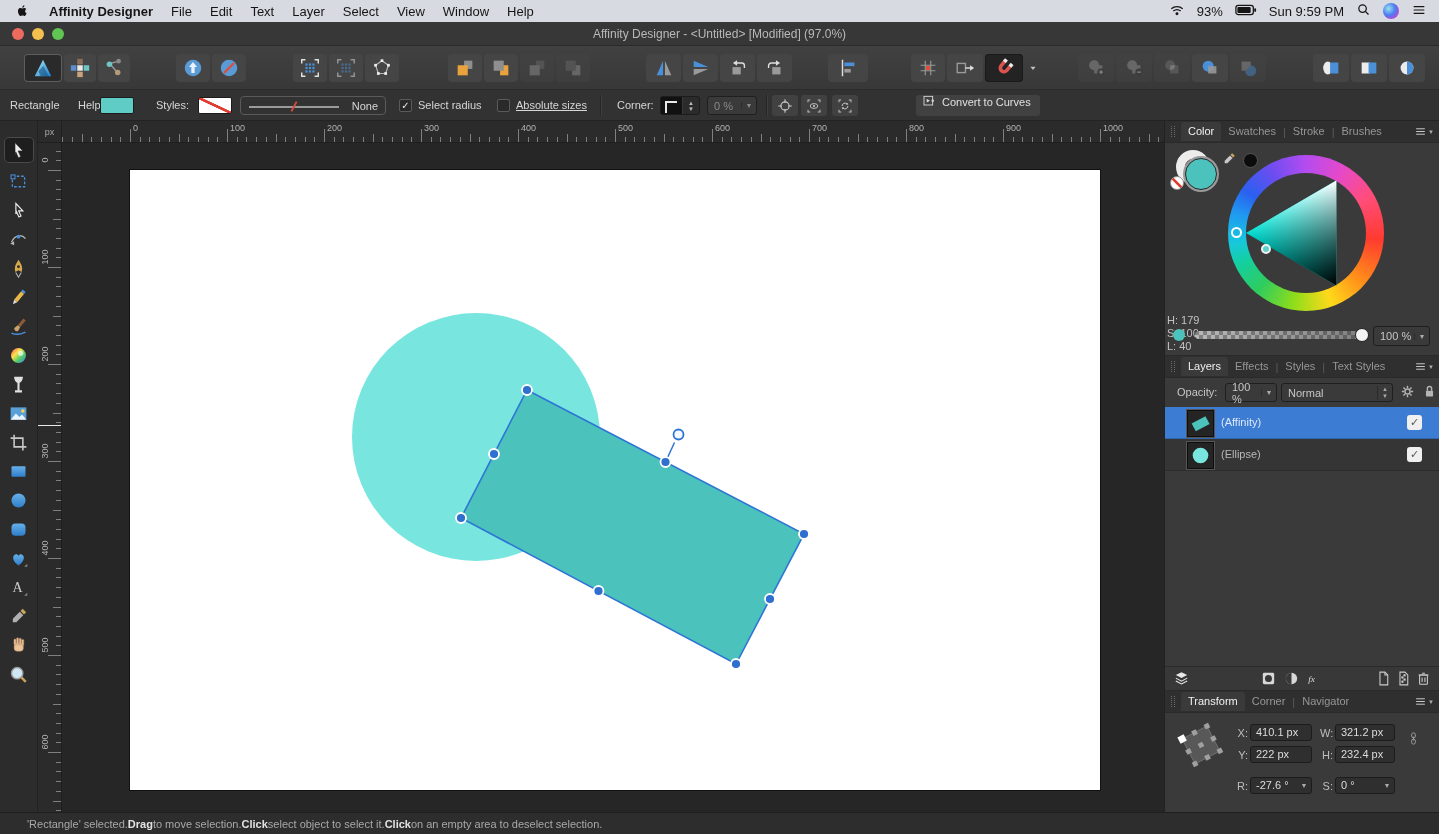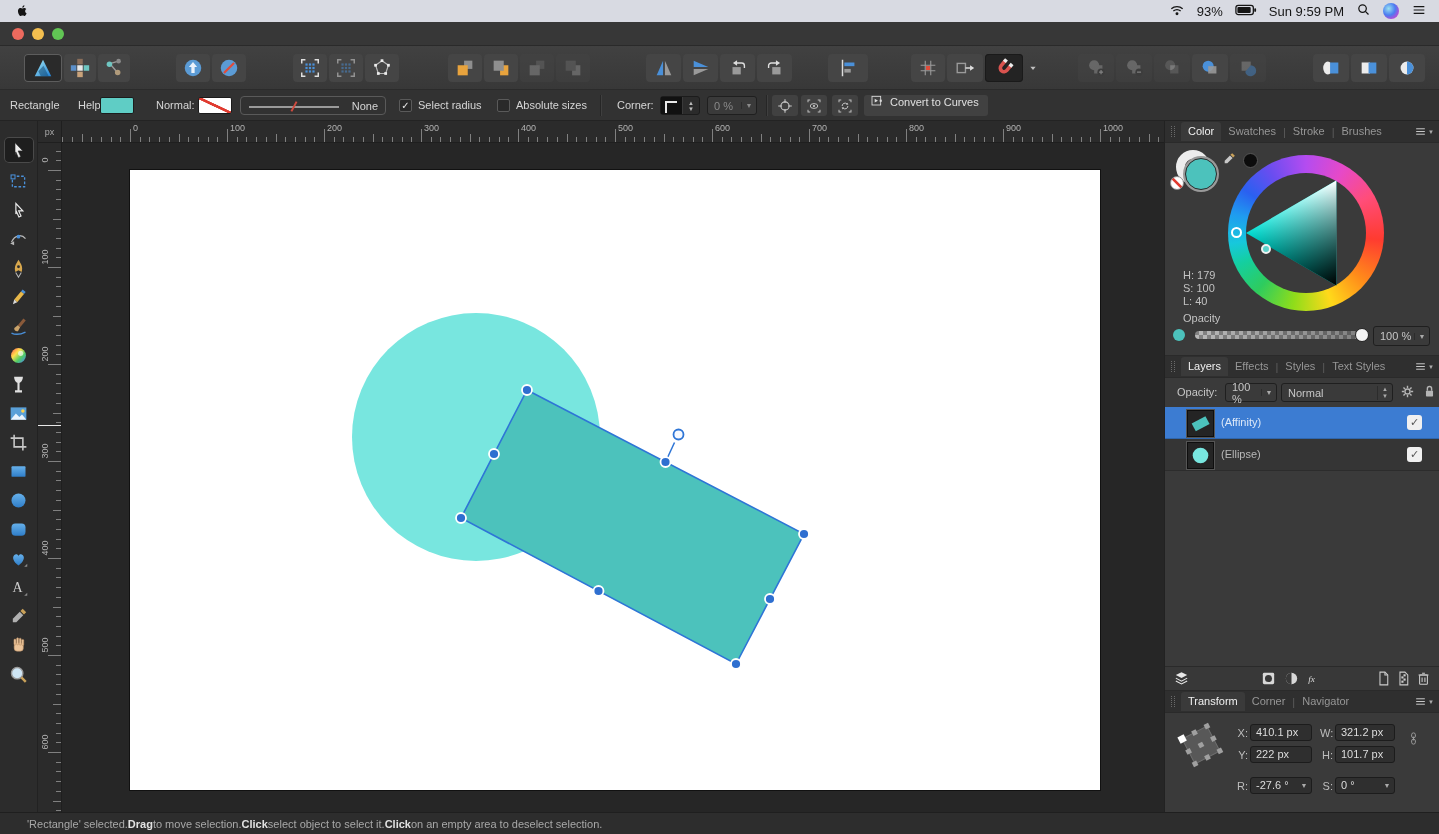--- a/index.html
+++ b/index.html
@@ -59,21 +59,21 @@
     border-left:2px solid #e8e8e8; border-top:2px solid #e8e8e8; }
   .stepper { flex:1; display:flex; flex-direction:column; align-items:center; justify-content:center;
     font-size:6px; color:#bbb; line-height:6px; }
   .dd { position:absolute; background:#3a3a3a; border:1px solid #1f1f1f; border-radius:3px; display:flex;
     align-items:center; }
   .dd .val { padding-left:6px; flex:1; }
   .dd .car { width:15px; text-align:center; font-size:7px; color:#aaa; border-left:1px solid #2c2c2c; }
   .dd.dis .val, .dd.dis .car { color:#8a8a8a; }
   .ctx-btn { position:absolute; top:5px; height:21px; background:#414141; border-radius:3px;
     display:flex; align-items:center; justify-content:center; }
-  .convert-btn { position:absolute; left:864px; top:5px; height:21px; background:#414141; border-radius:3px;
+  .convert-btn { position:absolute; left:916px; top:5px; height:21px; background:#414141; border-radius:3px;
     display:flex; align-items:center; gap:5px; padding:0 9px 8px 5px; color:#e0e0e0; }
 
   
   .tools { position:absolute; left:0; top:121px; width:38px; height:691px; background:#2c2c2c;
     border-right:1px solid #222; display:flex; flex-direction:column; align-items:center; padding-top:16px; gap:7px; z-index:5; }
   .tool { width:30px; height:22px; display:flex; align-items:center; justify-content:center; border-radius:5px; }
   .tool.active { background:#1e1e1e; box-shadow:inset 0 0 0 1px #4a4a4a; height:26px; }
   .ruler-corner { position:absolute; left:38px; top:121px; width:24px; height:22px; background:#2b2b2b;
     border-right:1px solid #1f1f1f; border-bottom:1px solid #1f1f1f; color:#a8a8a8; font-size:9px;
     display:flex; align-items:center; justify-content:center; z-index:6; }
@@ -106,21 +106,21 @@
   
   .ring { position:absolute; border-radius:50%;
     background:conic-gradient(from 0deg,#b44cf0 0deg,#e649c8 30deg,#ff4d7a 60deg,#ff3b30 95deg,#ff8c1a 130deg,#ffd91a 160deg,#8fdd1a 190deg,#2ecc5e 220deg,#14cfa0 245deg,#17c8dc 262deg,#1f9bf0 285deg,#2a60f0 305deg,#6a4df0 330deg,#b44cf0 360deg); }
   .ring-hole { position:absolute; left:18px; top:18px; width:120px; height:120px; border-radius:50%; background:#3a3a3a; }
   .handle-dot { position:absolute; border-radius:50%; }
   .chip-ring { position:absolute; width:34px; height:34px; border-radius:50%; border:9px solid #ececec; }
   .chip-slash { position:absolute; width:14px; height:14px; border-radius:50%; border:1px solid #8a8a8a;
     background:linear-gradient(to top right,#fff 40%,#e03b30 45%,#e03b30 55%,#fff 60%); background-color:#fff; }
   .chip-fill { position:absolute; width:32px; height:32px; border-radius:50%; border:1px solid #2a2a2a; box-shadow:0 0 0 2px #9a9a9a; }
   .chip-black { position:absolute; width:15px; height:15px; border-radius:50%; background:#0c0c0c; border:1px solid #555; }
-  .hsl { position:absolute; left:18px; color:#c2c2c2; }
+  .hsl { position:absolute; left:2px; color:#c2c2c2;margin-top:45px; }
   .op-track { position:absolute; height:8px; border-radius:4px; overflow:hidden;
     background:repeating-conic-gradient(#cfcfcf 0% 25%, #8f8f8f 0% 50%) 0 0/8px 8px; }
   .op-track:after { content:""; position:absolute; inset:0; background:linear-gradient(to right, rgba(60,60,60,.15), rgba(30,30,30,.45)); }
   .op-knob { position:absolute; width:14px; height:14px; border-radius:50%; background:#f5f5f5; border:1.5px solid #222; }
   .op-dot { position:absolute; width:12px; height:12px; border-radius:50%; }
 
   
   .lyr-controls { position:absolute; left:0; top:24px; width:100%; height:26px; }
   .layer-row { position:absolute; left:0; width:275px; height:32px; background:#353535; border-bottom:1px solid #2c2c2c; }
   .layer-row.selected { background:#3c7cd2; border-bottom:1px solid #2f66ad; }
@@ -151,20 +151,31 @@
 <body>
 
 <div class="window">
 
   <div class="menubar">
     <span class="apple" id="apple-slot">
         <svg width="16" height="16" viewBox="0 0 24 24">
           <path d="M16.7 12.2c0-2 1.6-3 1.7-3.1-1-1.4-2.4-1.6-2.9-1.6-1.2-.1-2.4.7-3 .7-.6 0-1.6-.7-2.6-.7-1.3 0-2.6.8-3.3 2-1.4 2.4-.4 6 1 8 .7 1 1.5 2.1 2.5 2 1 0 1.4-.6 2.6-.6 1.2 0 1.5.6 2.6.6 1.1 0 1.8-1 2.5-2 .8-1.1 1.1-2.2 1.1-2.3 0 0-2.2-.9-2.2-3z" fill="#151515"></path>
           <path d="M14.8 5.9c.5-.7.9-1.6.8-2.5-.8 0-1.7.5-2.3 1.2-.5.6-.9 1.5-.8 2.4.9.1 1.8-.4 2.3-1.1z" fill="#151515"></path>
         </svg>
+      </span>
+    <span id="menu-items" style="display:flex;">
+        <span class="mitem appname">Affinity Designer</span>
+        <span class="mitem">File</span>
+        <span class="mitem">Edit</span>
+        <span class="mitem">Text</span>
+        <span class="mitem">Layer</span>
+        <span class="mitem">Select</span>
+        <span class="mitem">View</span>
+        <span class="mitem">Window</span>
+        <span class="mitem">Help</span>
       </span>
     <span class="mb-right">
       <span id="wifi-slot"><svg width="16" height="16" viewBox="0 0 24 24">
             <path d="M3.5 10a13 13 0 0 1 17 0" stroke="#151515" stroke-width="2" fill="none"></path>
             <path d="M6.5 13.5a9 9 0 0 1 11 0" stroke="#151515" stroke-width="2" fill="none"></path>
             <circle cx="12" cy="17.5" r="2.2" fill="#151515"></circle>
           </svg></span>
       <span class="txt">93%</span>
       <span id="batt-slot"><svg width="22" height="22" viewBox="0 0 24 24">
             <rect x="1" y="7" width="19" height="10" rx="2.5" fill="none" stroke="#151515" stroke-width="1.4"></rect>
@@ -180,20 +191,21 @@
       <span id="nc-slot"><svg width="16" height="16" viewBox="0 0 24 24">
             <path d="M4 7h16M4 12h16M4 17h16" stroke="#151515" stroke-width="1.8"></path>
           </svg></span>
     </span>
   </div>
 
   <div class="titlebar">
     <span class="tl red"></span>
     <span class="tl yel"></span>
     <span class="tl grn"></span>
+    <div class="wtitle">Affinity Designer - &lt;Untitled&gt; [Modified] (97.0%)</div>
   </div>
 
   <div class="toolbar" id="toolbar">
       <div class="tgroup" style="left: 24px;">
         <div class="tbtn sel" style="width: 38px;">
           <svg width="22" height="22" viewBox="0 0 24 24">
             <defs>
               <linearGradient id="al" x1="0" y1="0" x2="1" y2="1">
                 <stop offset="0" stop-color="#a8ecf5"></stop>
                 <stop offset="1" stop-color="#1f7fd4"></stop>
@@ -431,31 +443,31 @@
             <path d="M12 5a7 7 0 0 1 0 14z" fill="#4a90d9"></path>
           </svg>
         </div>
       </div>
     </div>
 
   <div class="context">
     <span class="ctx-label" style="left:10px;">Rectangle</span>
     <span class="ctx-label" style="left:78px;">Help:</span>
     <span class="swatch" style="left: 100px; background: rgb(95, 205, 197);"></span>
-    <span class="ctx-label" style="left:156px;">Normal:</span>
+    <span class="ctx-label" style="left:156px;">Styles:</span>
     <span class="swatch stroke-none" style="left:198px;"></span>
     <span class="sliderbox">
       <span class="sliderline"></span>
       <span class="slidermark"></span>
       <span class="slider-none">None</span>
     </span>
     <span class="ckbox" style="left:399px;">✓</span>
     <span class="ctx-label" style="left:418px;">Select radius</span>
     <span class="ckbox" style="left:497px;"></span>
-    <span class="ctx-label" style="left:516px;">Absolute sizes</span>
+    <span class="ctx-label" style="left:516px;text-decoration:underline;">Absolute sizes</span>
     <span class="ctx-div" style="left:600px;"></span>
     <span class="ctx-label" style="left:617px;">Corner:</span>
     <span class="cornerw">
       <span class="cornerprev"></span>
       <span class="stepper">
           <span>▲</span>
           <span>▼</span>
         </span>
     </span>
     <span class="dd dis" style="left:707px; top:6px; width:50px; height:19px;">
@@ -1035,21 +1047,21 @@
         </g>
       </svg>
       <div id="tfFields">
           <span class="tf-label" style="left: 70px; top: 36px;">X:</span>
           <span class="tf-input" style="left: 85px; top: 33px; width: 62px;">410.1 px</span>
           <span class="tf-label" style="left: 155px; top: 36px;">W:</span>
           <span class="tf-input" style="left: 170px; top: 33px; width: 60px;">321.2 px</span>
           <span class="tf-label" style="left: 70px; top: 58px;">Y:</span>
           <span class="tf-input" style="left: 85px; top: 55px; width: 62px;">222 px</span>
           <span class="tf-label" style="left: 155px; top: 58px;">H:</span>
-          <span class="tf-input" style="left: 170px; top: 55px; width: 60px;">101.7 px</span>
+          <span class="tf-input" style="left: 170px; top: 55px; width: 60px;">232.4 px</span>
           <span class="tf-label" style="left: 70px; top: 89px;">R:</span>
           <span class="tf-input tf-select" style="left: 85px; top: 86px; width: 62px;">
             <span class="val">-27.6 °</span>
             <span class="car">▼</span>
           </span>
           <span class="tf-label" style="left: 155px; top: 89px;">S:</span>
           <span class="tf-input tf-select" style="left: 170px; top: 86px; width: 60px;">
             <span class="val">0 °</span>
             <span class="car">▼</span>
           </span>

